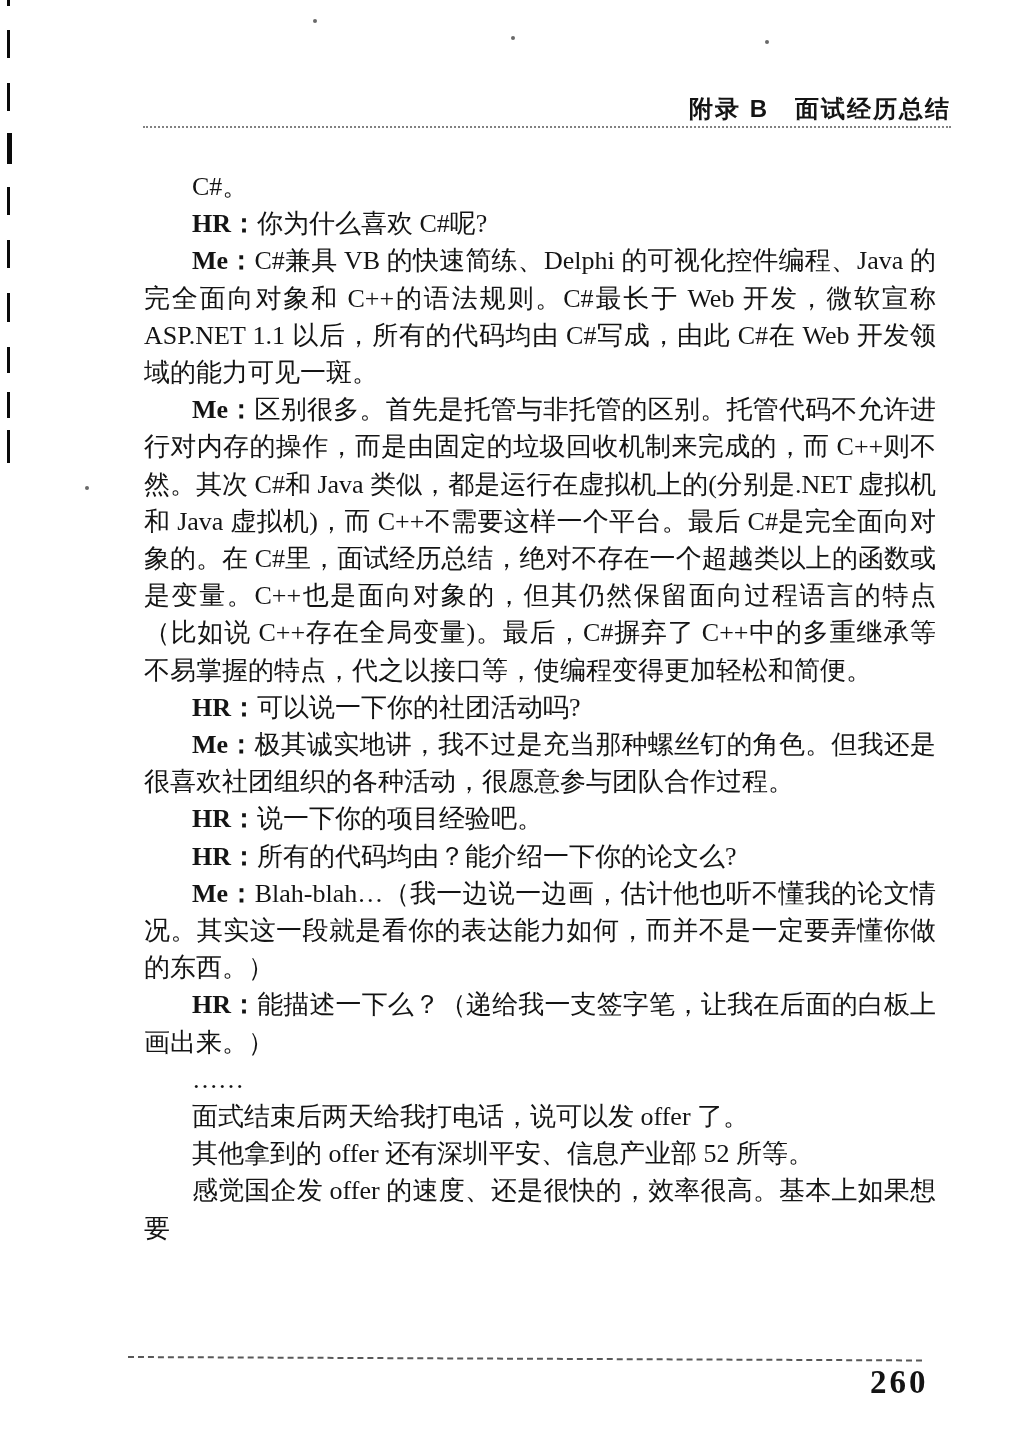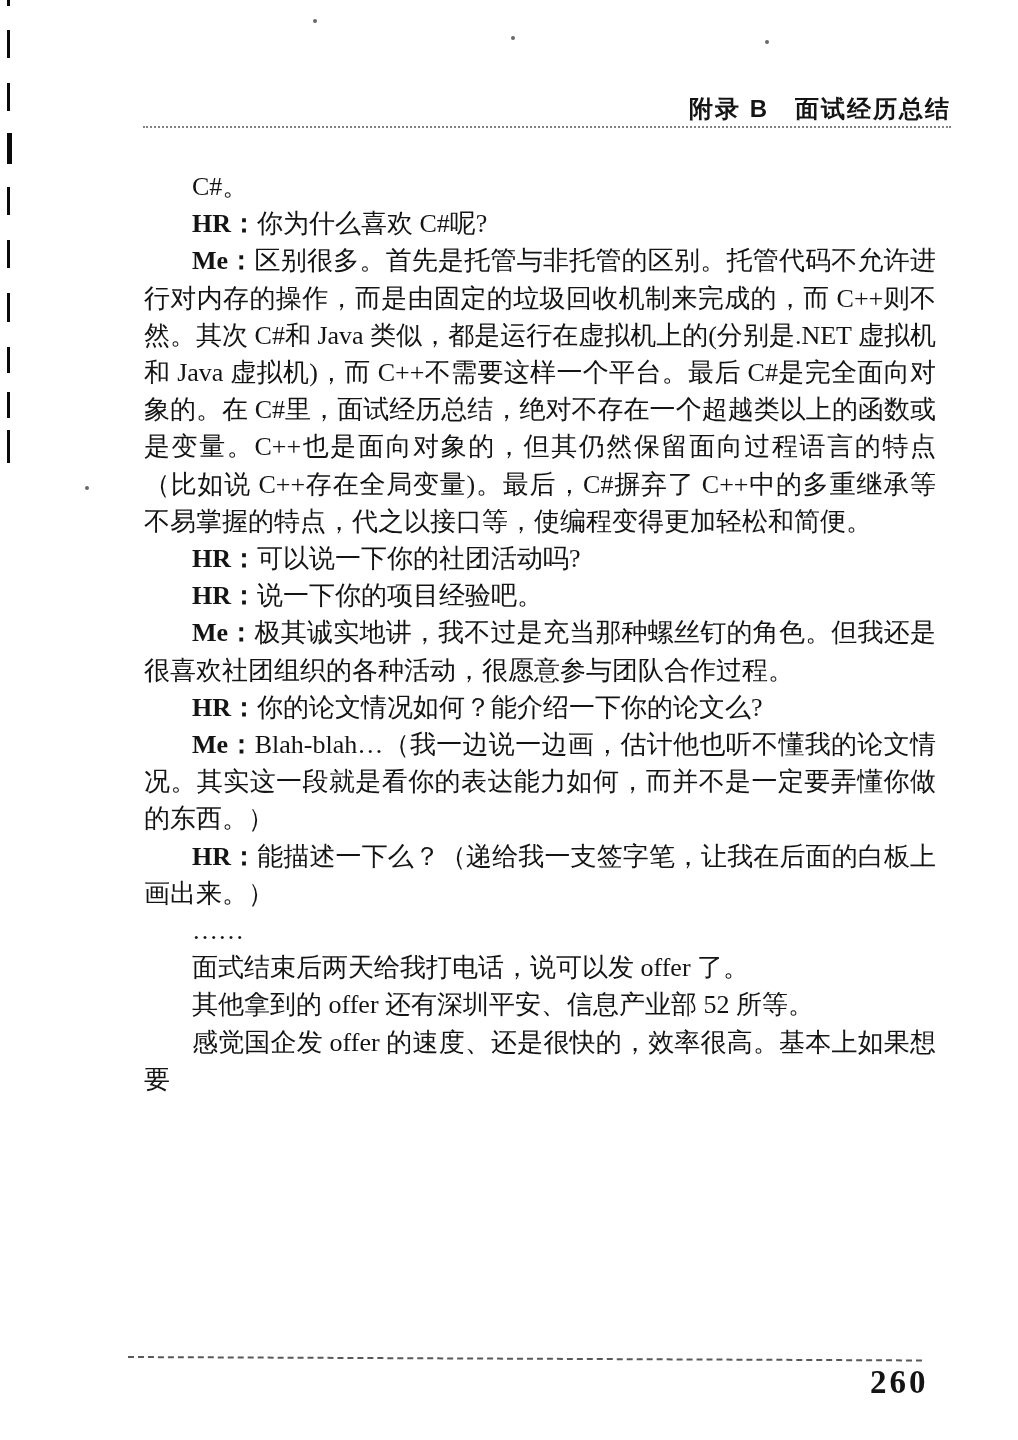--- a/index.html
+++ b/index.html
@@ -70,25 +70,26 @@
   <div class="speck" style="top:486px; left:85px;"></div>
 
   <div class="running-header">
     <span>附录 B</span><span class="gap"></span><span>面试经历总结</span>
   </div>
   <div class="header-rule"></div>
 
   <div class="body-text">
     <p><span class="speaker"></span><span>C#。</span></p>
     <p><span class="speaker">HR：</span><span>你为什么喜欢 C#呢?</span></p>
+    <p><span class="speaker">Me：</span><span>C#兼具 VB 的快速简练、Delphi 的可视化控件编程、Java 的完全面向对象和 C++的语法规则。C#最长于 Web 开发，微软宣称 ASP.NET 1.1 以后，所有的代码均由 C#写成，由此 C#在 Web 开发领域的能力可见一斑。</span></p>
     <p><span class="speaker">Me：</span><span>区别很多。首先是托管与非托管的区别。托管代码不允许进行对内存的操作，而是由固定的垃圾回收机制来完成的，而 C++则不然。其次 C#和 Java 类似，都是运行在虚拟机上的(分别是.NET 虚拟机和 Java 虚拟机)，而 C++不需要这样一个平台。最后 C#是完全面向对象的。在 C#里，面试经历总结，绝对不存在一个超越类以上的函数或是变量。C++也是面向对象的，但其仍然保留面向过程语言的特点（比如说 C++存在全局变量)。最后，C#摒弃了 C++中的多重继承等不易掌握的特点，代之以接口等，使编程变得更加轻松和简便。</span></p>
     <p><span class="speaker">HR：</span><span>可以说一下你的社团活动吗?</span></p>
+    <p><span class="speaker">Me：</span><span>极其诚实地讲，我不过是充当那种螺丝钉的角色。但我还是很喜欢社团组织的各种活动，很愿意参与团队合作过程。</span></p>
     <p><span class="speaker">HR：</span><span>说一下你的项目经验吧。</span></p>
-    <p><span class="speaker">Me：</span><span>极其诚实地讲，我不过是充当那种螺丝钉的角色。但我还是很喜欢社团组织的各种活动，很愿意参与团队合作过程。</span></p>
-    <p><span class="speaker">HR：</span><span>你的论文情况如何？能介绍一下你的论文么?</span></p>
+    <p><span class="speaker">HR：</span><span>所有的代码均由？能介绍一下你的论文么?</span></p>
     <p><span class="speaker">Me：</span><span>Blah-blah…（我一边说一边画，估计他也听不懂我的论文情况。其实这一段就是看你的表达能力如何，而并不是一定要弄懂你做的东西。）</span></p>
     <p><span class="speaker">HR：</span><span>能描述一下么？（递给我一支签字笔，让我在后面的白板上画出来。）</span></p>
     <p><span class="speaker"></span><span>……</span></p>
     <p><span class="speaker"></span><span>面式结束后两天给我打电话，说可以发 offer 了。</span></p>
     <p><span class="speaker"></span><span>其他拿到的 offer 还有深圳平安、信息产业部 52 所等。</span></p>
     <p><span class="speaker"></span><span>感觉国企发 offer 的速度、还是很快的，效率很高。基本上如果想要</span></p>
   </div>
 
   <div class="footer-rule"></div>
   <div class="page-number">260</div>

